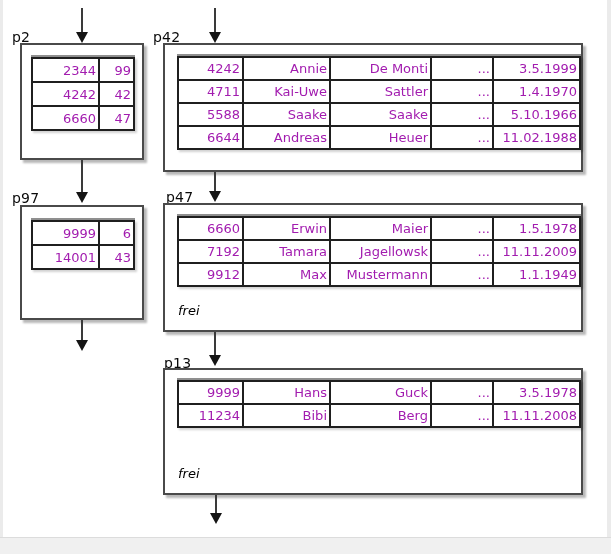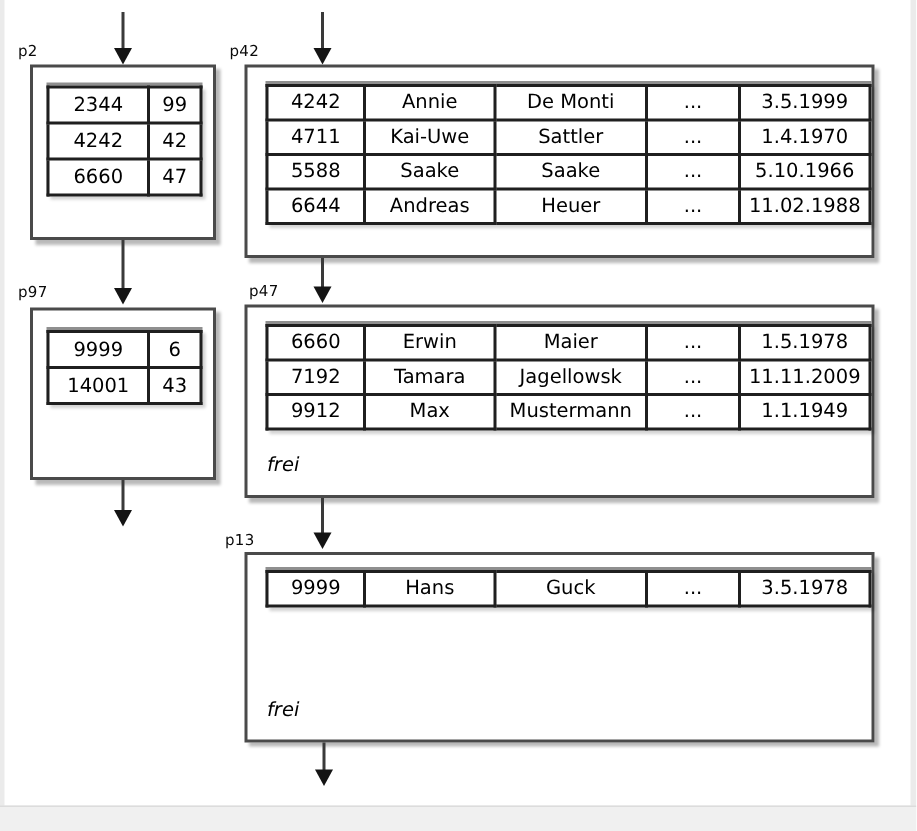--- a/index.html
+++ b/index.html
@@ -6,34 +6,34 @@
   .canvas {
     position:relative; width:611px; height:554px; background:#ffffff;
     font-family:"DejaVu Sans","Liberation Sans",sans-serif; overflow:hidden;
   }
   .edge { position:absolute; background:#ebebeb; }
   .edge.left  { left:0; top:0; width:3px; height:554px; }
   .edge.right { right:0; top:0; width:4px; height:554px; }
   .edge.bottom{ left:0; top:537px; width:611px; height:17px;
                 background:#f0f0f0; border-top:1px solid #dcdcdc; box-sizing:border-box; }
 
-  .plabel { position:absolute; font-size:10px; color:#0a0a0a; letter-spacing:.2px; }
+  .plabel { position:absolute; font-size:14px; color:#0a0a0a; letter-spacing:.2px; }
 
   .pbox {
     position:absolute; background:#ffffff; box-sizing:border-box;
     border:2px solid #4a4a4a; box-shadow:3px 3px 2px rgba(0,0,0,.28);
   }
 
   .ptable {
     position:absolute; border-collapse:collapse; background:#ffffff;
     box-shadow:0 -2px 0 0 #8f8f8f, 2px 2px 2px rgba(0,0,0,.18);
   }
   .ptable td {
-    border:2px solid #1f1f1f; text-align:center; vertical-align:middle;
-    font-size:13px; color:#000000; padding:0 2px; white-space:nowrap;
+    border:2px solid #1f1f1f; text-align:right; vertical-align:middle;
+    font-size:13px; color:#a21caf; padding:0 2px; white-space:nowrap;
   }
   .rh26 td { height:22px; }
   .rh25 td { height:21px; }
 
   .frei { position:absolute; left:13px; bottom:12px; font-style:italic; font-size:13px; color:#000; }
 
   .varrow { position:absolute; display:flex; flex-direction:column; align-items:center;
             width:12px; transform:translateX(-6px); }
   .varrow .shaft { width:2px; flex:1 1 auto; background:#3a3a3a; }
   .varrow .head  { width:0; height:0; border-left:6px solid transparent;
@@ -45,21 +45,21 @@
 <div class="canvas">
 
   <div class="edge left"></div>
   <div class="edge right"></div>
   <div class="edge bottom"></div>
 
   <div class="plabel" style="left:12px;top:29px">p2</div>
   <div class="plabel" style="left:153px;top:29px">p42</div>
   <div class="plabel" style="left:12px;top:190px">p97</div>
   <div class="plabel" style="left:166px;top:189px">p47</div>
-  <div class="plabel" style="left:150px;top:355px">p13</div>
+  <div class="plabel" style="left:164px;top:355px">p13</div>
 
   <div class="pbox" style="left:20px;top:43px;width:124px;height:117px">
     <table class="ptable rh26" style="left:9px;top:12px">
       <colgroup>
           <col style="width:67px">
           <col style="width:35px">
         </colgroup>
       <tbody>
         <tr>
           <td>2344</td>
@@ -184,20 +184,27 @@
           <col style="width:87px">
         </colgroup>
       <tbody>
         <tr>
           <td>9999</td>
           <td>Hans</td>
           <td>Guck</td>
           <td>...</td>
           <td>3.5.1978</td>
         </tr>
+        <tr>
+          <td>11234</td>
+          <td>Bibi</td>
+          <td>Berg</td>
+          <td>...</td>
+          <td>11.11.2008</td>
+        </tr>
       </tbody>
     </table>
     <div class="frei">frei</div>
   </div>
 
   <div class="varrow" style="left:82px;top:8px;height:35px">
     <div class="shaft"></div>
     <div class="head"></div>
   </div>
   <div class="varrow" style="left:215px;top:8px;height:35px">

